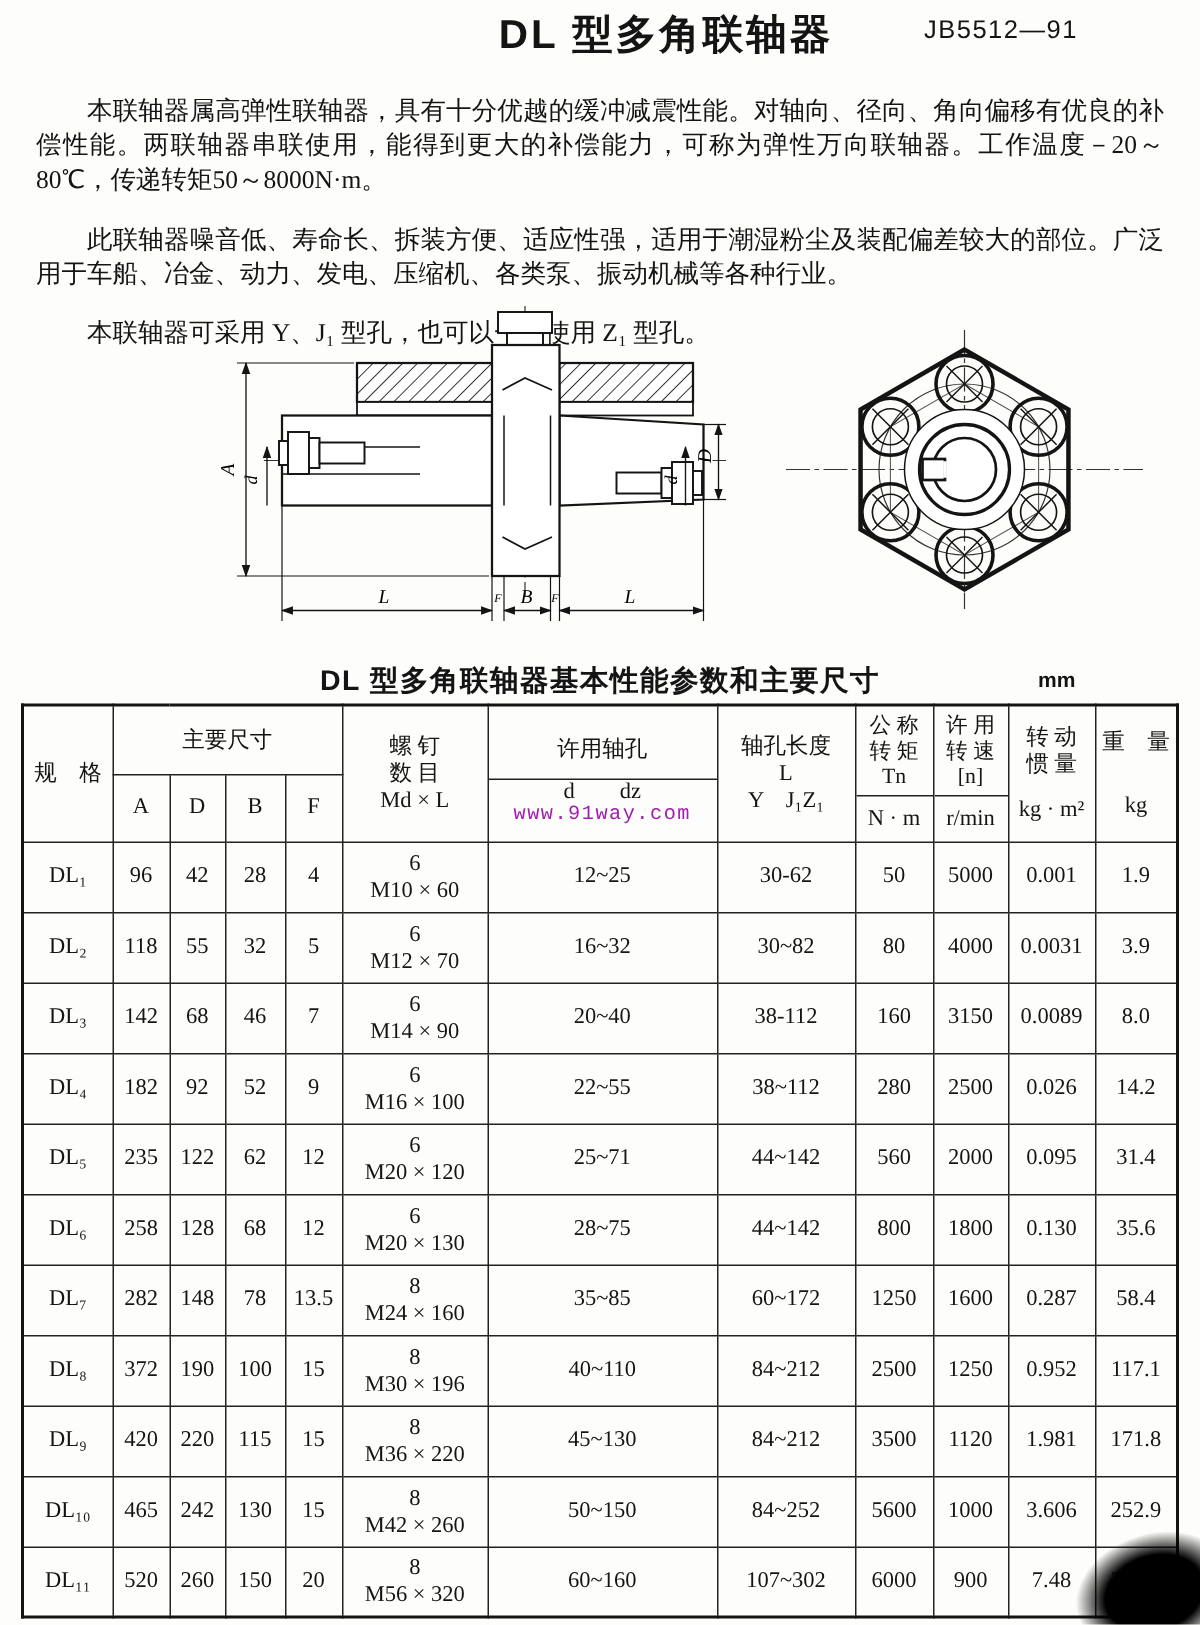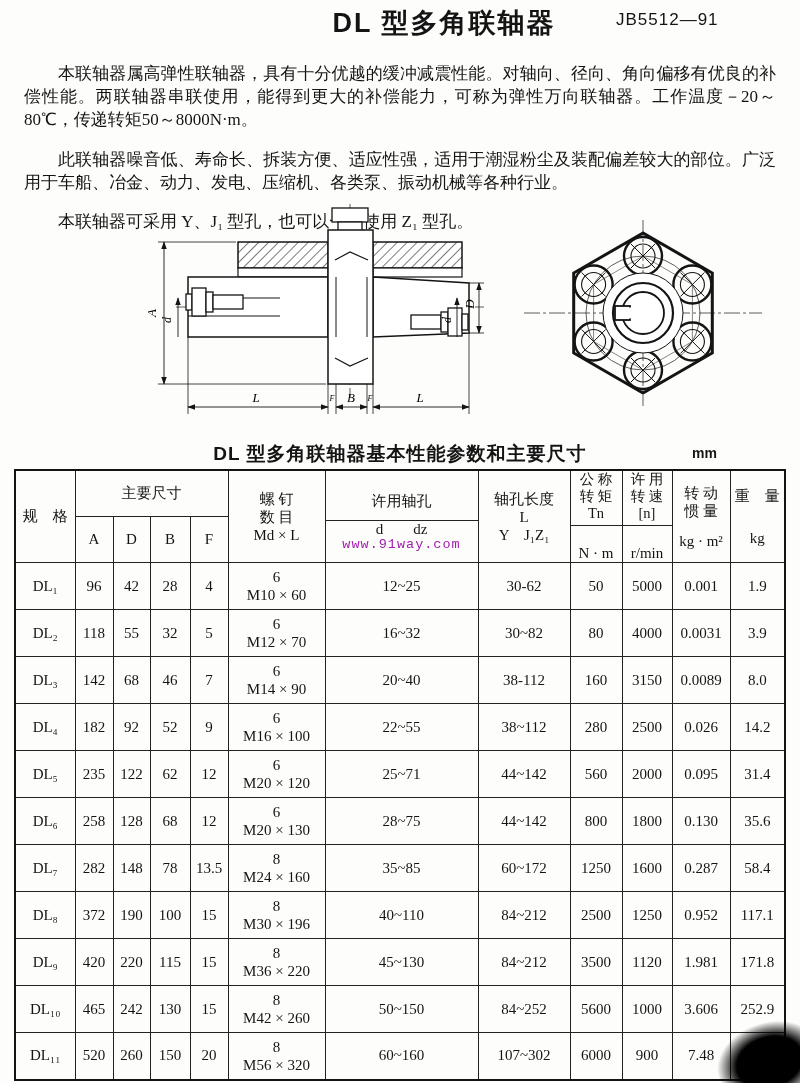--- a/index.html
+++ b/index.html
@@ -40,21 +40,21 @@
   }
   table.spec th,table.spec td{
     border:1.4px solid #222;padding:0;font-weight:normal;vertical-align:middle;overflow:hidden;
   }
   thead tr.h1{height:46px;}
   thead tr.h2{height:45px;}
   tbody tr{height:47px;}
   .vstack{display:flex;flex-direction:column;justify-content:center;height:100%;}
   .ln{line-height:18px;}
   .ln-sm{line-height:17px;font-size:14.5px;}
-  .unit-split{border-top:1.4px solid #222;margin-top:3px;padding-top:18px;line-height:18px;}
+  .unit-split{border-top:1.4px solid #222;margin-top:3px;padding-top:6px;line-height:18px;}
   .bore-head{height:38px;line-height:38px;border-bottom:1.4px solid #222;}
   .bore-sub{flex:1;display:flex;flex-direction:column;justify-content:center;line-height:16px;}
   .watermark{
     color:#a21caf;font-family:"Liberation Mono", monospace;
     font-size:13.5px;letter-spacing:1px;line-height:15px;
   }
   .screw2{display:block;line-height:18px;}
   .corner-smudge{
     position:absolute;right:-22px;bottom:-18px;width:105px;height:78px;
     background:radial-gradient(ellipse at center, #000 45%, rgba(0,0,0,0) 72%);

